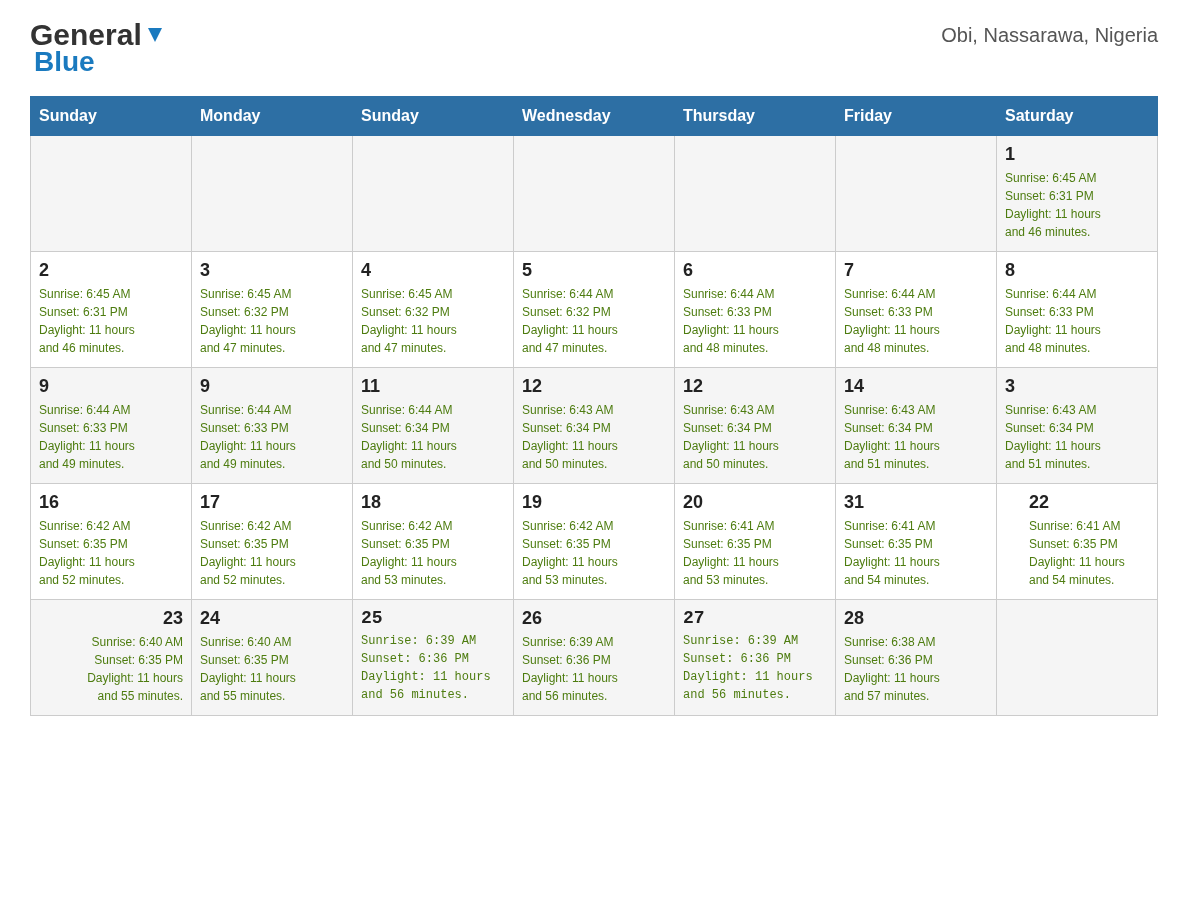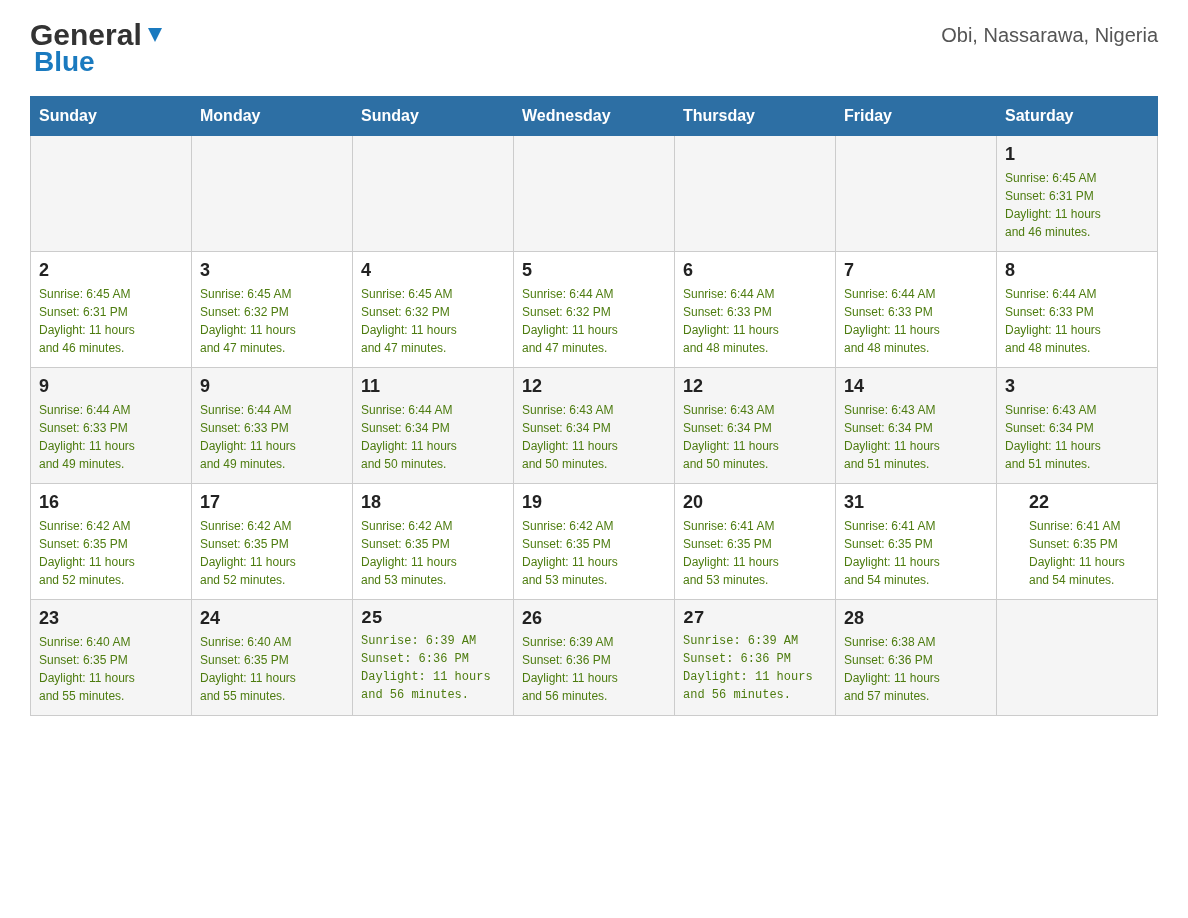--- a/index.html
+++ b/index.html
@@ -268,21 +268,21 @@
         </td>
         <td style="background: rgb(255, 255, 255); min-height: 110px; height: 110px; padding-left: 32px;">
           <span class="day-number">22</span>
           <div class="day-info" style="white-space: pre-line;">Sunrise: 6:41 AM
 Sunset: 6:35 PM
 Daylight: 11 hours
 and 54 minutes.</div>
         </td>
       </tr>
       <tr>
-        <td style="background: rgb(245, 245, 245); min-height: 110px; height: 110px;">
+        <td style="background: rgb(245, 245, 245); min-height: 110px; height: 110px; text-align: right;">
           <span class="day-number">23</span>
           <div class="day-info" style="white-space: pre-line;">Sunrise: 6:40 AM
 Sunset: 6:35 PM
 Daylight: 11 hours
 and 55 minutes.</div>
         </td>
         <td style="background: rgb(245, 245, 245); min-height: 110px; height: 110px;">
           <span class="day-number">24</span>
           <div class="day-info" style="white-space: pre-line;">Sunrise: 6:40 AM
 Sunset: 6:35 PM

